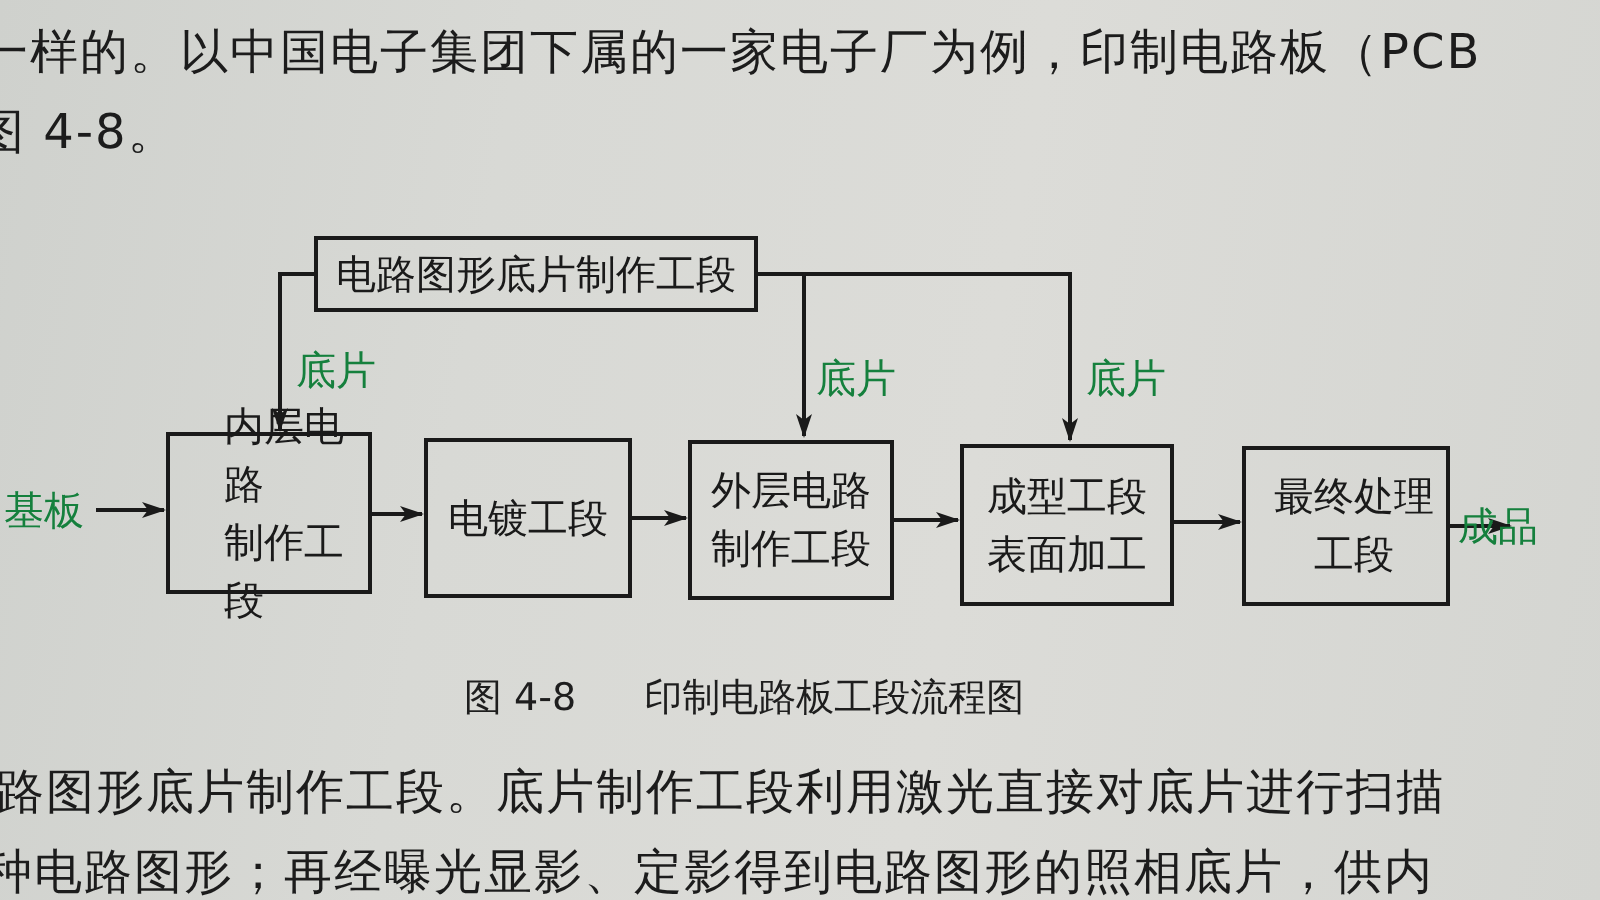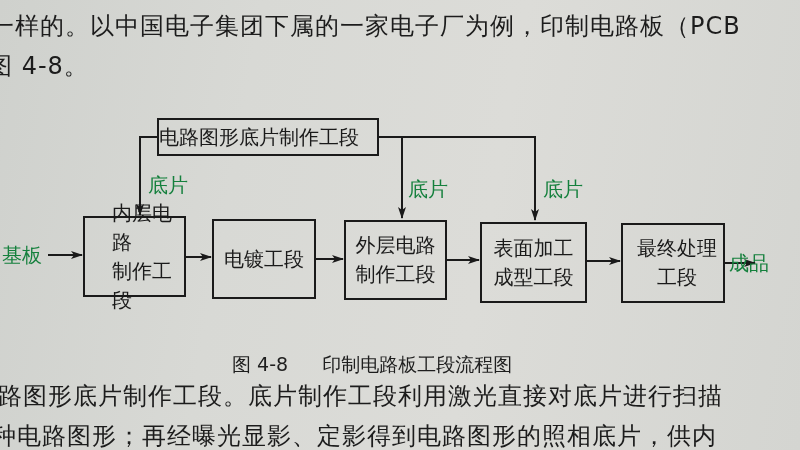--- a/index.html
+++ b/index.html
@@ -10,21 +10,21 @@
     color:#1b1b1b;
   }
   .para-line { position:absolute; white-space:nowrap; font-size:24px; letter-spacing:1px; color:#1c1c1c; }
   .box {
     position:absolute; border:2.5px solid #1a1a1a; box-sizing:border-box;
     display:flex; align-items:center; font-size:20px; line-height:29px; color:#1a1a1a;
   }
   .box span { display:block; }
   .lbl { position:absolute; font-size:20px; color:#15803d; white-space:nowrap; }
   svg.lines { position:absolute; left:0; top:0; }
-  .caption { position:absolute; font-size:19px; color:#1e1e1e; white-space:nowrap;margin-top:16px; }
+  .caption { position:absolute; font-size:19px; color:#1e1e1e; white-space:nowrap; }
 </style>
 </head>
 <body>
 
 <div class="para-line" style="left:-10px; top:10px;">一样的。以中国电子集团下属的一家电子厂为例，印制电路板（PCB</div>
 <div class="para-line" style="left:-12px; top:50px;">图 4-8。</div>
 
 <svg class="lines" width="800" height="450">
   <defs>
     <marker id="ah" markerWidth="12" markerHeight="8" refX="11" refY="4" orient="auto" markerUnits="userSpaceOnUse">
@@ -40,21 +40,21 @@
 
     <line x1="48" y1="255" x2="82" y2="255" marker-end="url(#ah)"></line>
     <line x1="186" y1="257" x2="211" y2="257" marker-end="url(#ah)"></line>
     <line x1="316" y1="259" x2="343" y2="259" marker-end="url(#ah)"></line>
     <line x1="447" y1="260" x2="479" y2="260" marker-end="url(#ah)"></line>
     <line x1="587" y1="261" x2="620" y2="261" marker-end="url(#ah)"></line>
     <line x1="725" y1="263" x2="755" y2="263" marker-end="url(#ah)"></line>
   </g>
 </svg>
 
-<div class="box" style="left:157px; top:118px; width:222px; height:38px; ">
+<div class="box" style="left:157px; top:118px; width:222px; height:38px; justify-content:center;">
   <span>电路图形底片制作工段</span>
 </div>
 
 <div class="lbl" style="left:148px; top:172px;">底片</div>
 <div class="lbl" style="left:408px; top:176px;">底片</div>
 <div class="lbl" style="left:543px; top:176px;">底片</div>
 
 <div class="lbl" style="left:2px; top:242px;font-family:Liberation Serif, serif;">基板</div>
 <div class="lbl" style="left:729px; top:250px;">成品</div>
 
@@ -66,22 +66,22 @@
 <div class="box" style="left:212px; top:219px; width:104px; height:80px; justify-content:center; flex-direction:column;align-items:center;">
   <span>电镀工段</span>
 </div>
 
 <div class="box" style="left:344px; top:220px; width:103px; height:80px; justify-content:center; flex-direction:column;">
   <span>外层电路</span>
   <span>制作工段</span>
 </div>
 
 <div class="box" style="left:480px; top:222px; width:107px; height:81px; justify-content:center; flex-direction:column;">
+  <span>成型工段</span>
   <span>表面加工</span>
-  <span>成型工段</span>
 </div>
 
 <div class="box" style="left:621px; top:223px; width:104px; height:80px; justify-content:center; flex-direction:column; align-items:center; padding-left:8px;">
   <span>最终处理</span>
   <span>工段</span>
 </div>
 
 <div class="caption" style="left:232px; top:336px;">
   <span>图 4-8</span>
   <span style="display:inline-block; width:22px;"></span>

